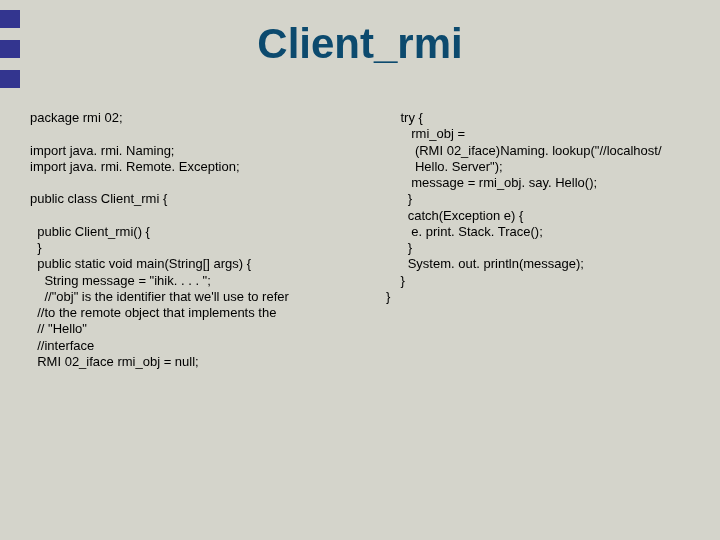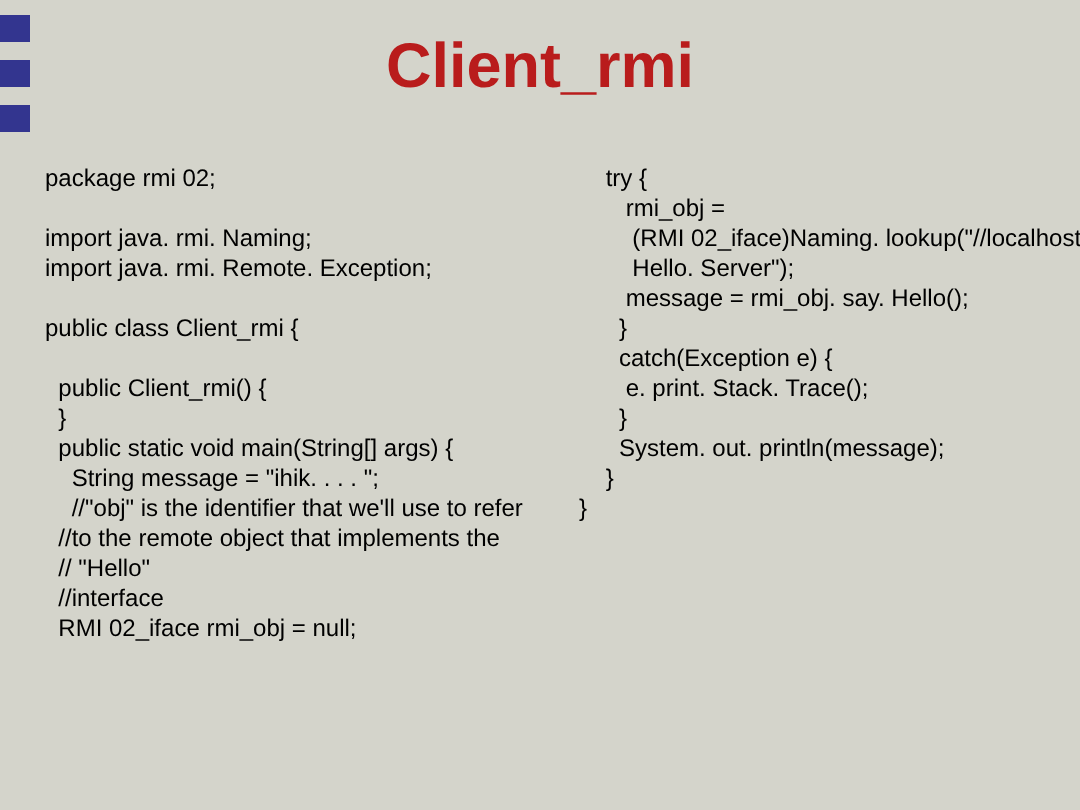--- a/index.html
+++ b/index.html
@@ -22,33 +22,33 @@
     background: #33358f;
   }
   .title {
     position: absolute;
     top: 20px;
     left: 0;
     width: 720px;
     text-align: center;
     font-size: 42px;
     font-weight: bold;
-    color: #b91c1c;
+    color: #0c4a6e;
     font-family: Arial, Helvetica, sans-serif;
   }
   .code-area {
     position: absolute;
     top: 110px;
     left: 30px;
     right: 20px;
     bottom: 20px;
     display: flex;
     flex-direction: row;
     font-family: Arial, Helvetica, sans-serif;
-    font-size: 16px;
+    font-size: 13px;
     color: #000;
     line-height: 1.25;
   }
   .col {
     white-space: pre;
   }
   .col-left {
     flex: 0 0 340px;
   }
   .col-right {

